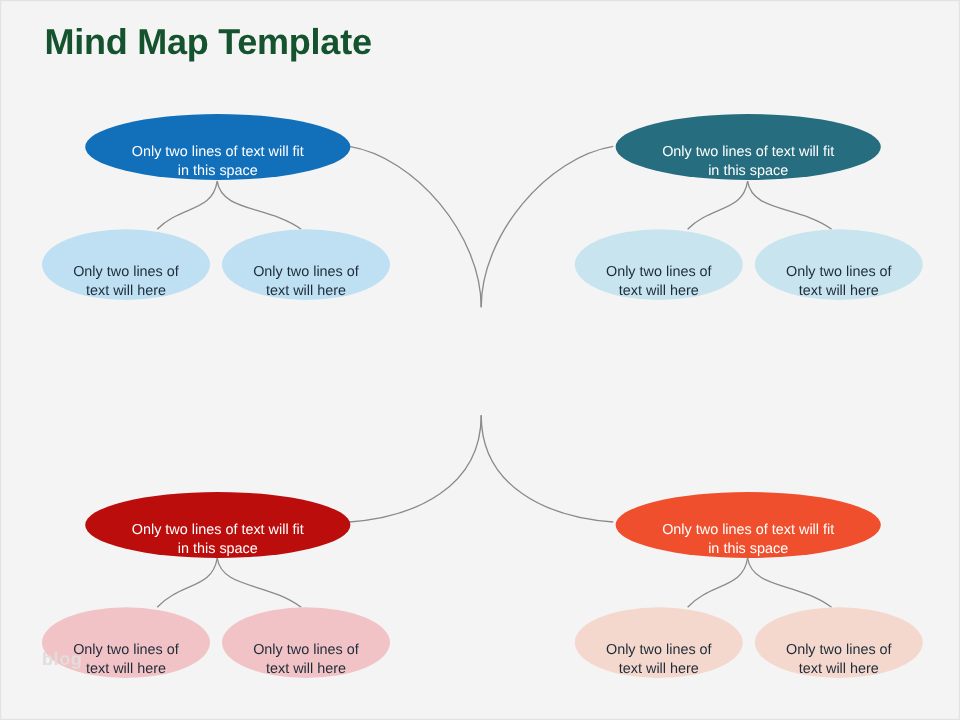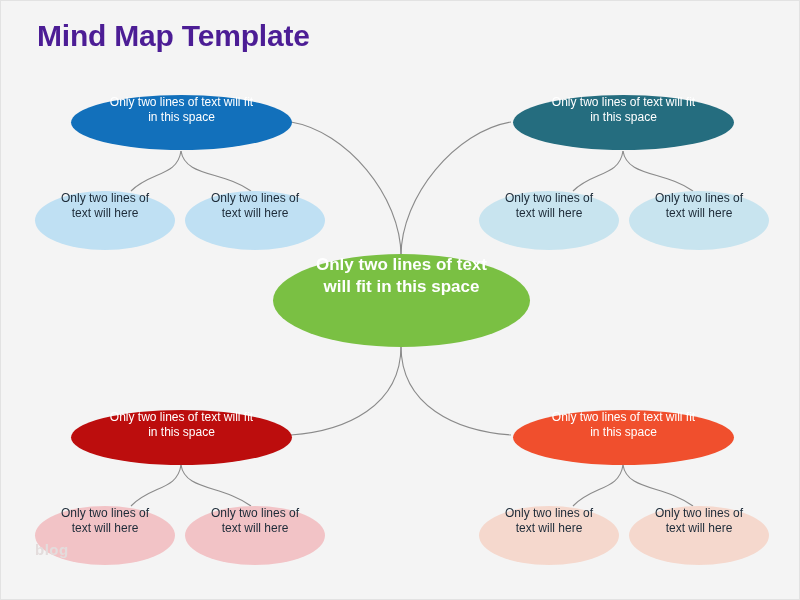--- a/index.html
+++ b/index.html
@@ -21,36 +21,36 @@
     box-sizing: border-box;
     border: 1px solid #e2e2e2;
     overflow: hidden;
   }
   #title {
     position: absolute;
     left: 36px;
     top: 18px;
     font-size: 30px;
     font-weight: bold;
-    color: #4c1d95;
+    color: #14532d;
     letter-spacing: -0.2px;
     white-space: nowrap;
   }
   #connectors {
     position: absolute;
     left: 0;
     top: 0;
     width: 800px;
     height: 600px;
     pointer-events: none;
   }
   .node {
     position: absolute;
     display: flex;
-    align-items: flex-start;
+    align-items: flex-end;
     justify-content: center;
     text-align: center;
     border-radius: 50%;
     box-sizing: border-box;
     line-height: 1.28;
   }
   .node .label {
     display: block;
     width: 86%;
     white-space: pre-line;
@@ -103,24 +103,20 @@
       <path d="M 622,150 C 626,176 664,170 692,190"></path>
 
       <path d="M 180,464 C 176,490 150,484 130,505"></path>
       <path d="M 180,464 C 184,490 222,484 250,505"></path>
 
       <path d="M 622,464 C 618,490 592,484 572,505"></path>
       <path d="M 622,464 C 626,490 664,484 692,505"></path>
     </g>
   </svg>
 
-  <div class="node node-center" style="left:272px; top:253px; width:257px; height:93px; background:#7ac043;">
-    <span class="label">Only two lines of text
-will fit in this space</span>
-  </div>
 
   <div class="node node-branch" style="left:70px; top:94px; width:221px; height:55px; background:#1270bb;">
     <span class="label">Only two lines of text will fit
 in this space</span>
   </div>
   <div class="node node-leaf" style="left:34px; top:190px; width:140px; height:59px; background:#bfe0f3;">
     <span class="label">Only two lines of
 text will here</span>
   </div>
   <div class="node node-leaf" style="left:184px; top:190px; width:140px; height:59px; background:#bfe0f3;">

